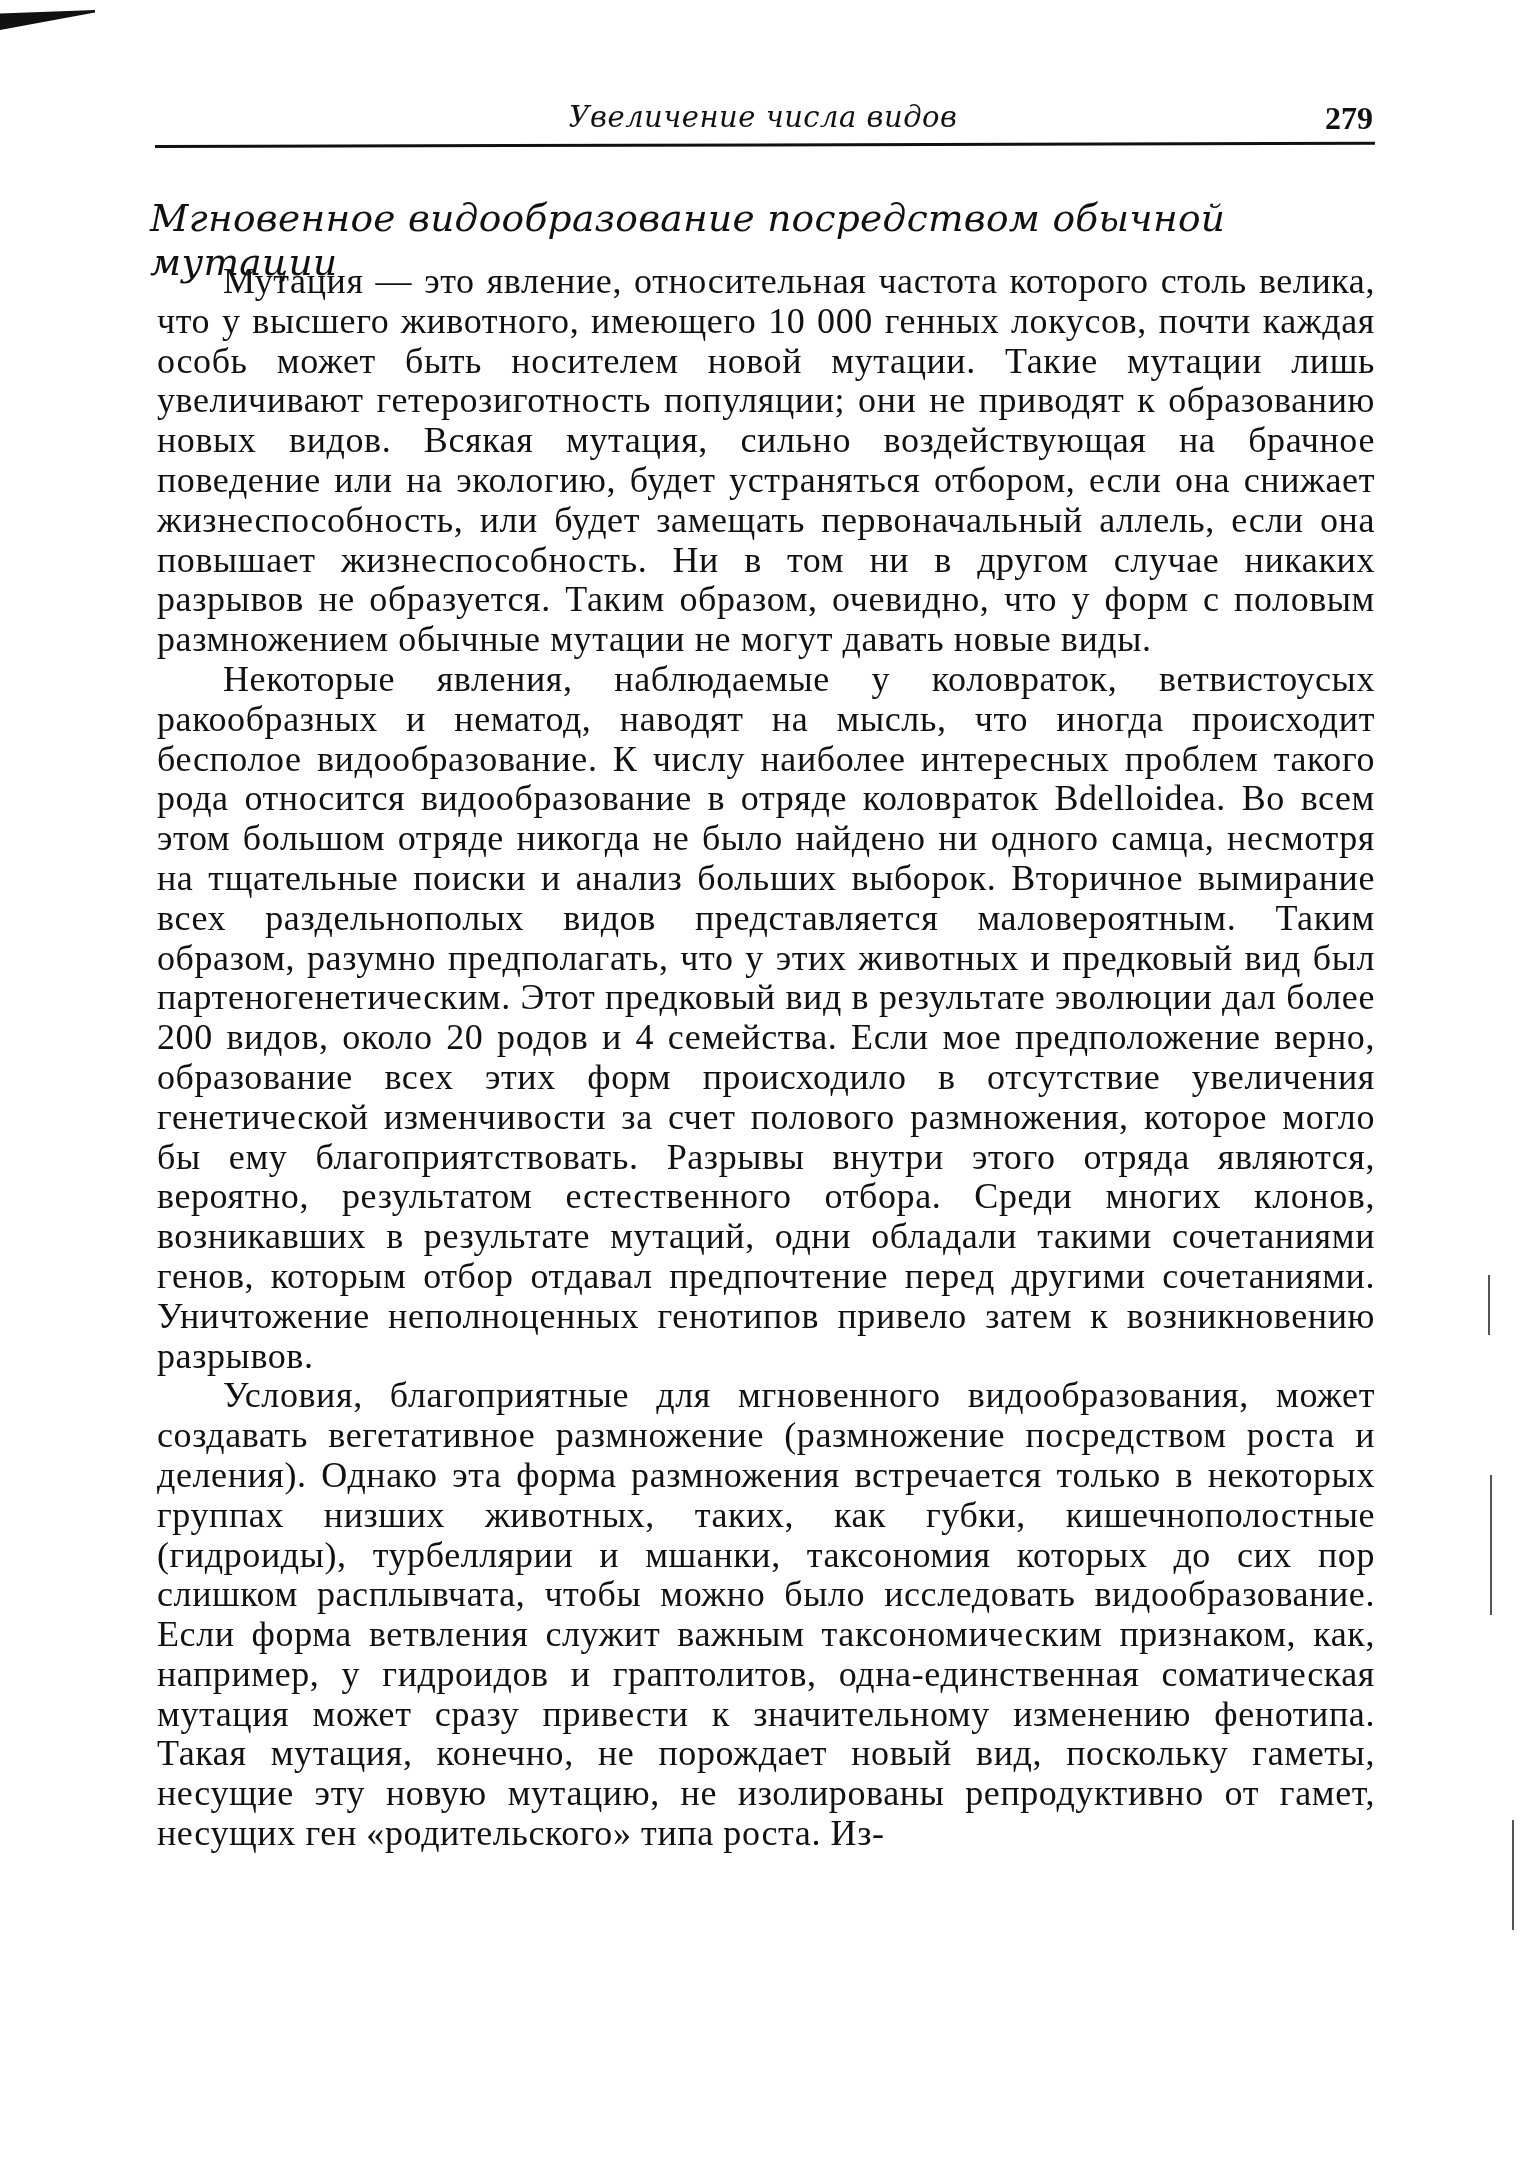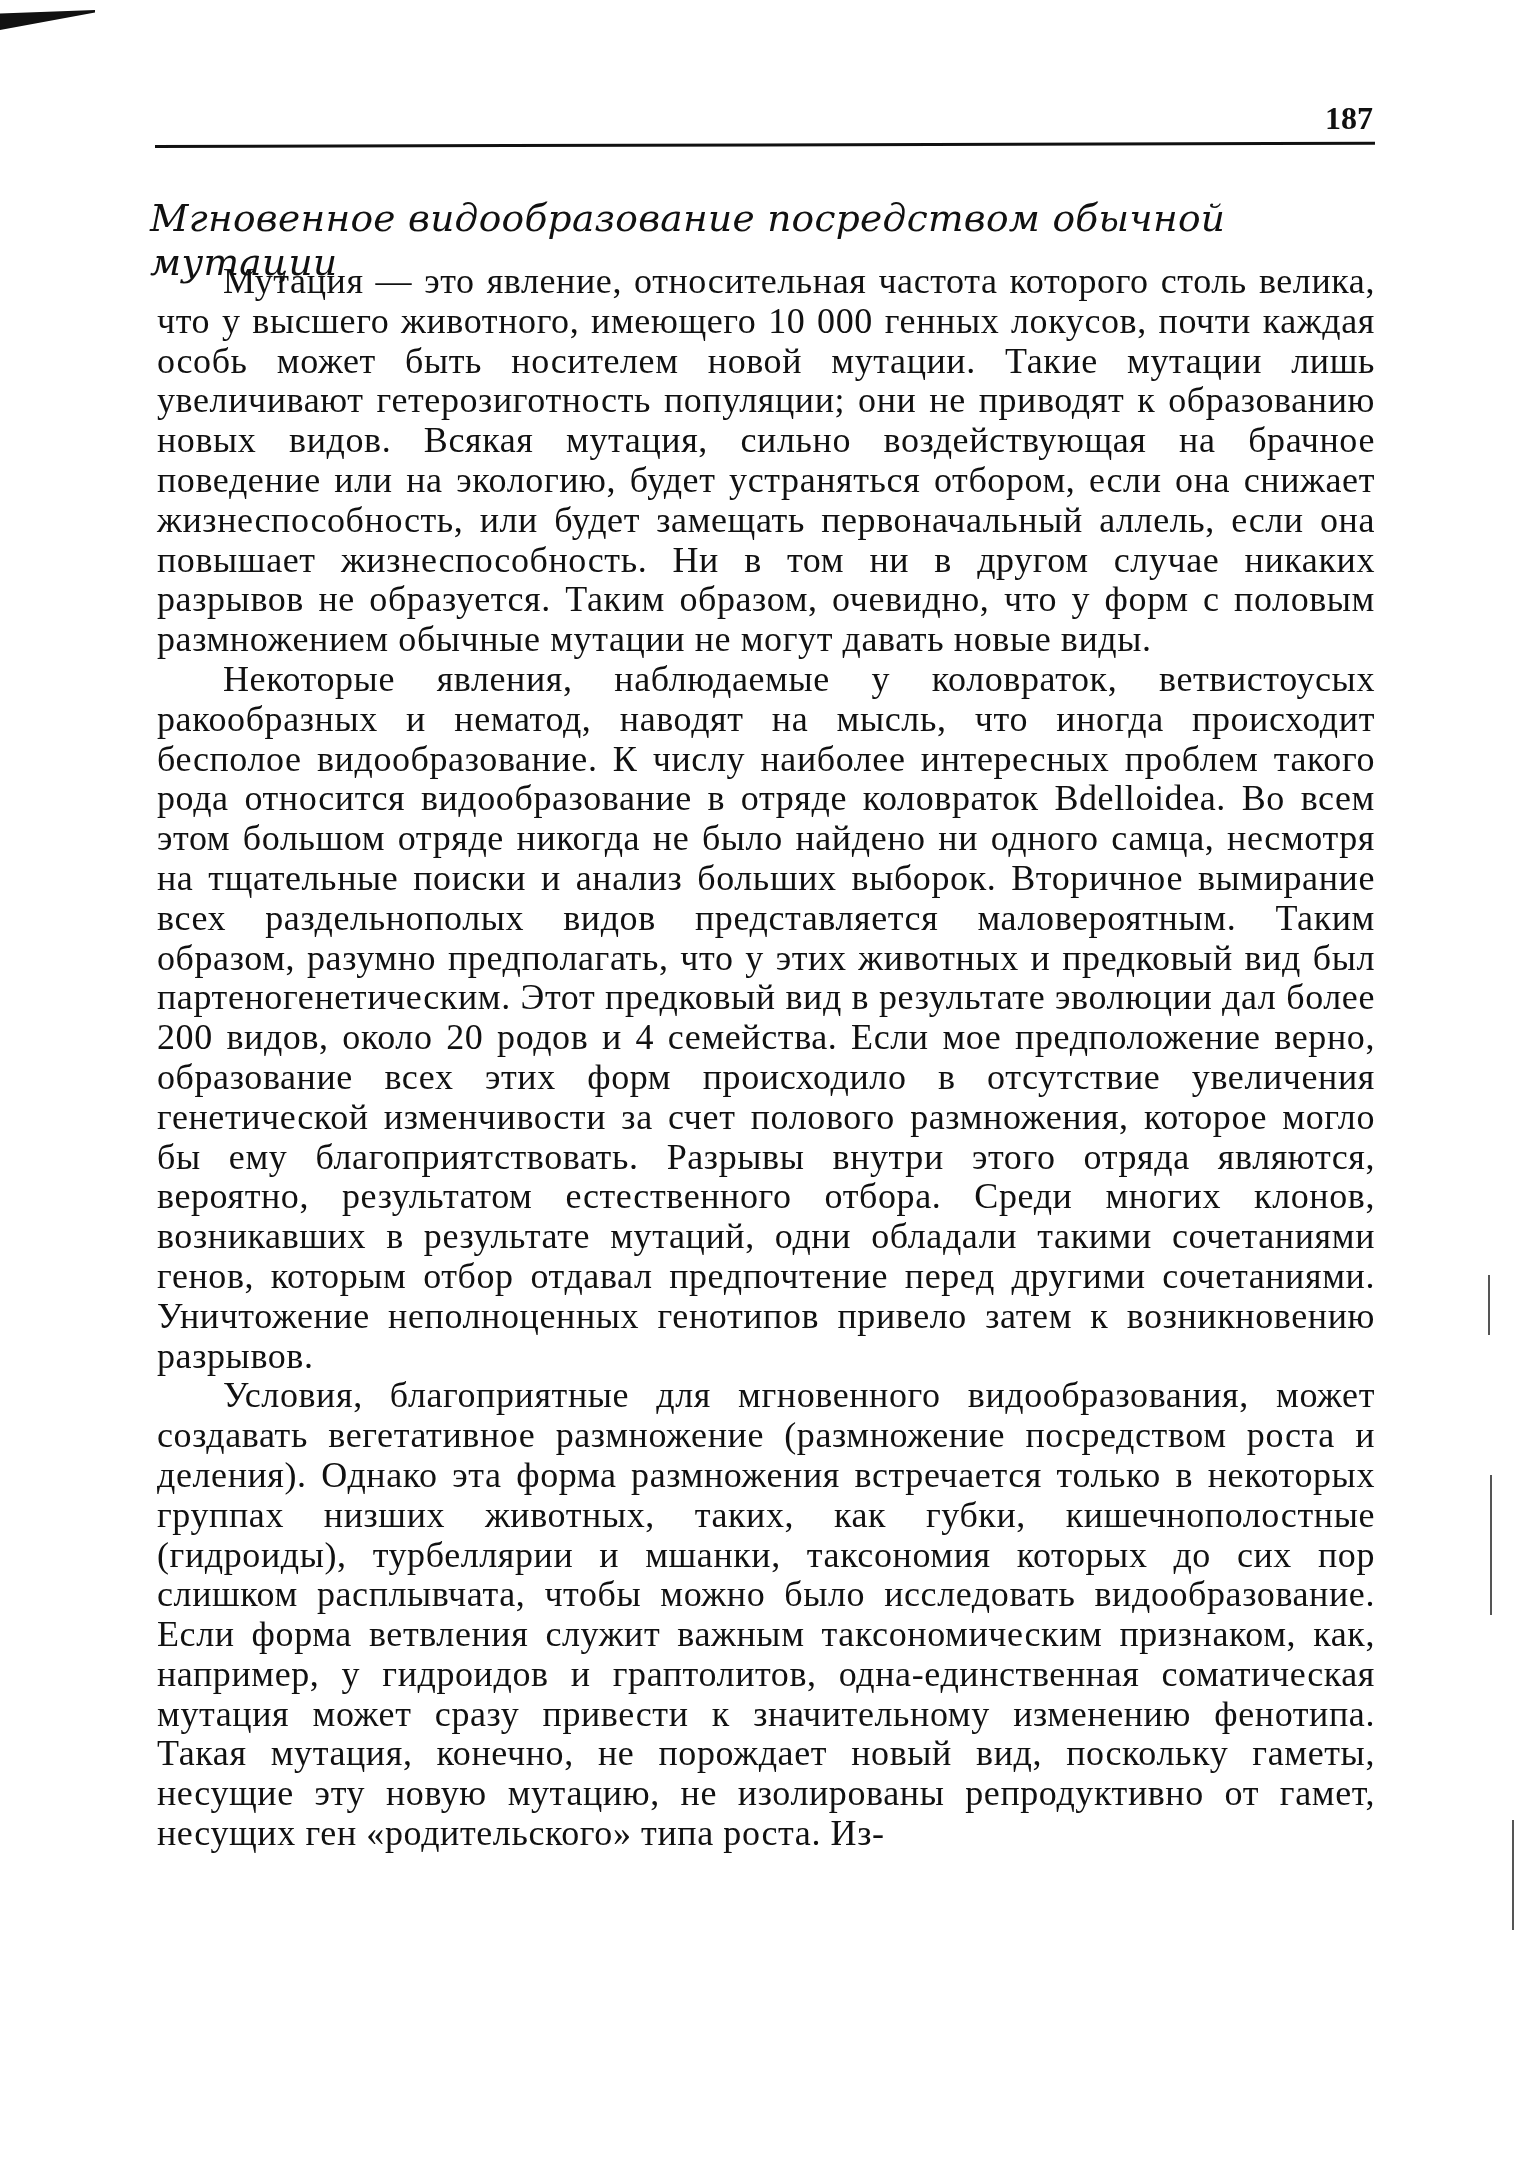--- a/index.html
+++ b/index.html
@@ -36,21 +36,22 @@
   .right-mark {
     position: absolute; width: 2px; background: #555;
   }
 </style>
 </head>
 <body>
 
 <div class="corner-mark"></div>
 
 <div class="header">
-  <div class="page-number">187</div>
+  <div class="running-title">Увеличение числа видов</div>
+  <div class="page-number">279</div>
 </div>
 <div class="rule"></div>
 
 <div class="section-title">Мгновенное видообразование посредством обычной мутации</div>
 
 <div class="body-text">
   <p>Мутация — это явление, относительная частота которого столь велика, что у высшего животного, имеющего 10 000 генных локусов, почти каждая особь может быть носителем новой мутации. Такие мутации лишь увеличивают гетерозиготность популяции; они не приводят к образованию новых видов. Всякая мутация, сильно воздействующая на брачное поведение или на экологию, будет устраняться отбором, если она снижает жизнеспособность, или будет замещать первоначальный аллель, если она повышает жизнеспособность. Ни в том ни в другом случае никаких разрывов не образуется. Таким образом, очевидно, что у форм с половым размножением обычные мутации не могут давать новые виды.</p>
   <p>Некоторые явления, наблюдаемые у коловраток, ветвистоусых ракообразных и нематод, наводят на мысль, что иногда происходит бесполое видообразование. К числу наиболее интересных проблем такого рода относится видообразование в отряде коловраток Bdelloidea. Во всем этом большом отряде никогда не было найдено ни одного самца, несмотря на тщательные поиски и анализ больших выборок. Вторичное вымирание всех раздельнополых видов представляется маловероятным. Таким образом, разумно предполагать, что у этих животных и предковый вид был партеногенетическим. Этот предковый вид в результате эволюции дал более 200 видов, около 20 родов и 4 семейства. Если мое предположение верно, образование всех этих форм происходило в отсутствие увеличения генетической изменчивости за счет полового размножения, которое могло бы ему благоприятствовать. Разрывы внутри этого отряда являются, вероятно, результатом естественного отбора. Среди многих клонов, возникавших в результате мутаций, одни обладали такими сочетаниями генов, которым отбор отдавал предпочтение перед другими сочетаниями. Уничтожение неполноценных генотипов привело затем к возникновению разрывов.</p>
   <p>Условия, благоприятные для мгновенного видообразования, может создавать вегетативное размножение (размножение посредством роста и деления). Однако эта форма размножения встречается только в некоторых группах низших животных, таких, как губки, кишечнополостные (гидроиды), турбеллярии и мшанки, таксономия которых до сих пор слишком расплывчата, чтобы можно было исследовать видообразование. Если форма ветвления служит важным таксономическим признаком, как, например, у гидроидов и граптолитов, одна-единственная соматическая мутация может сразу привести к значительному изменению фенотипа. Такая мутация, конечно, не порождает новый вид, поскольку гаметы, несущие эту новую мутацию, не изолированы репродуктивно от гамет, несущих ген «родительского» типа роста. Из-</p>
 </div>

